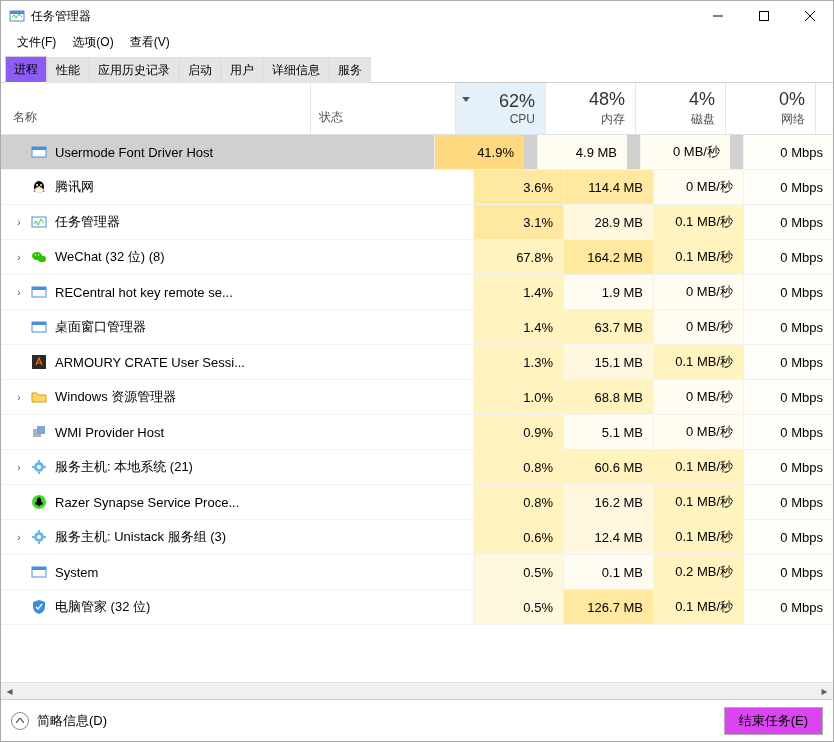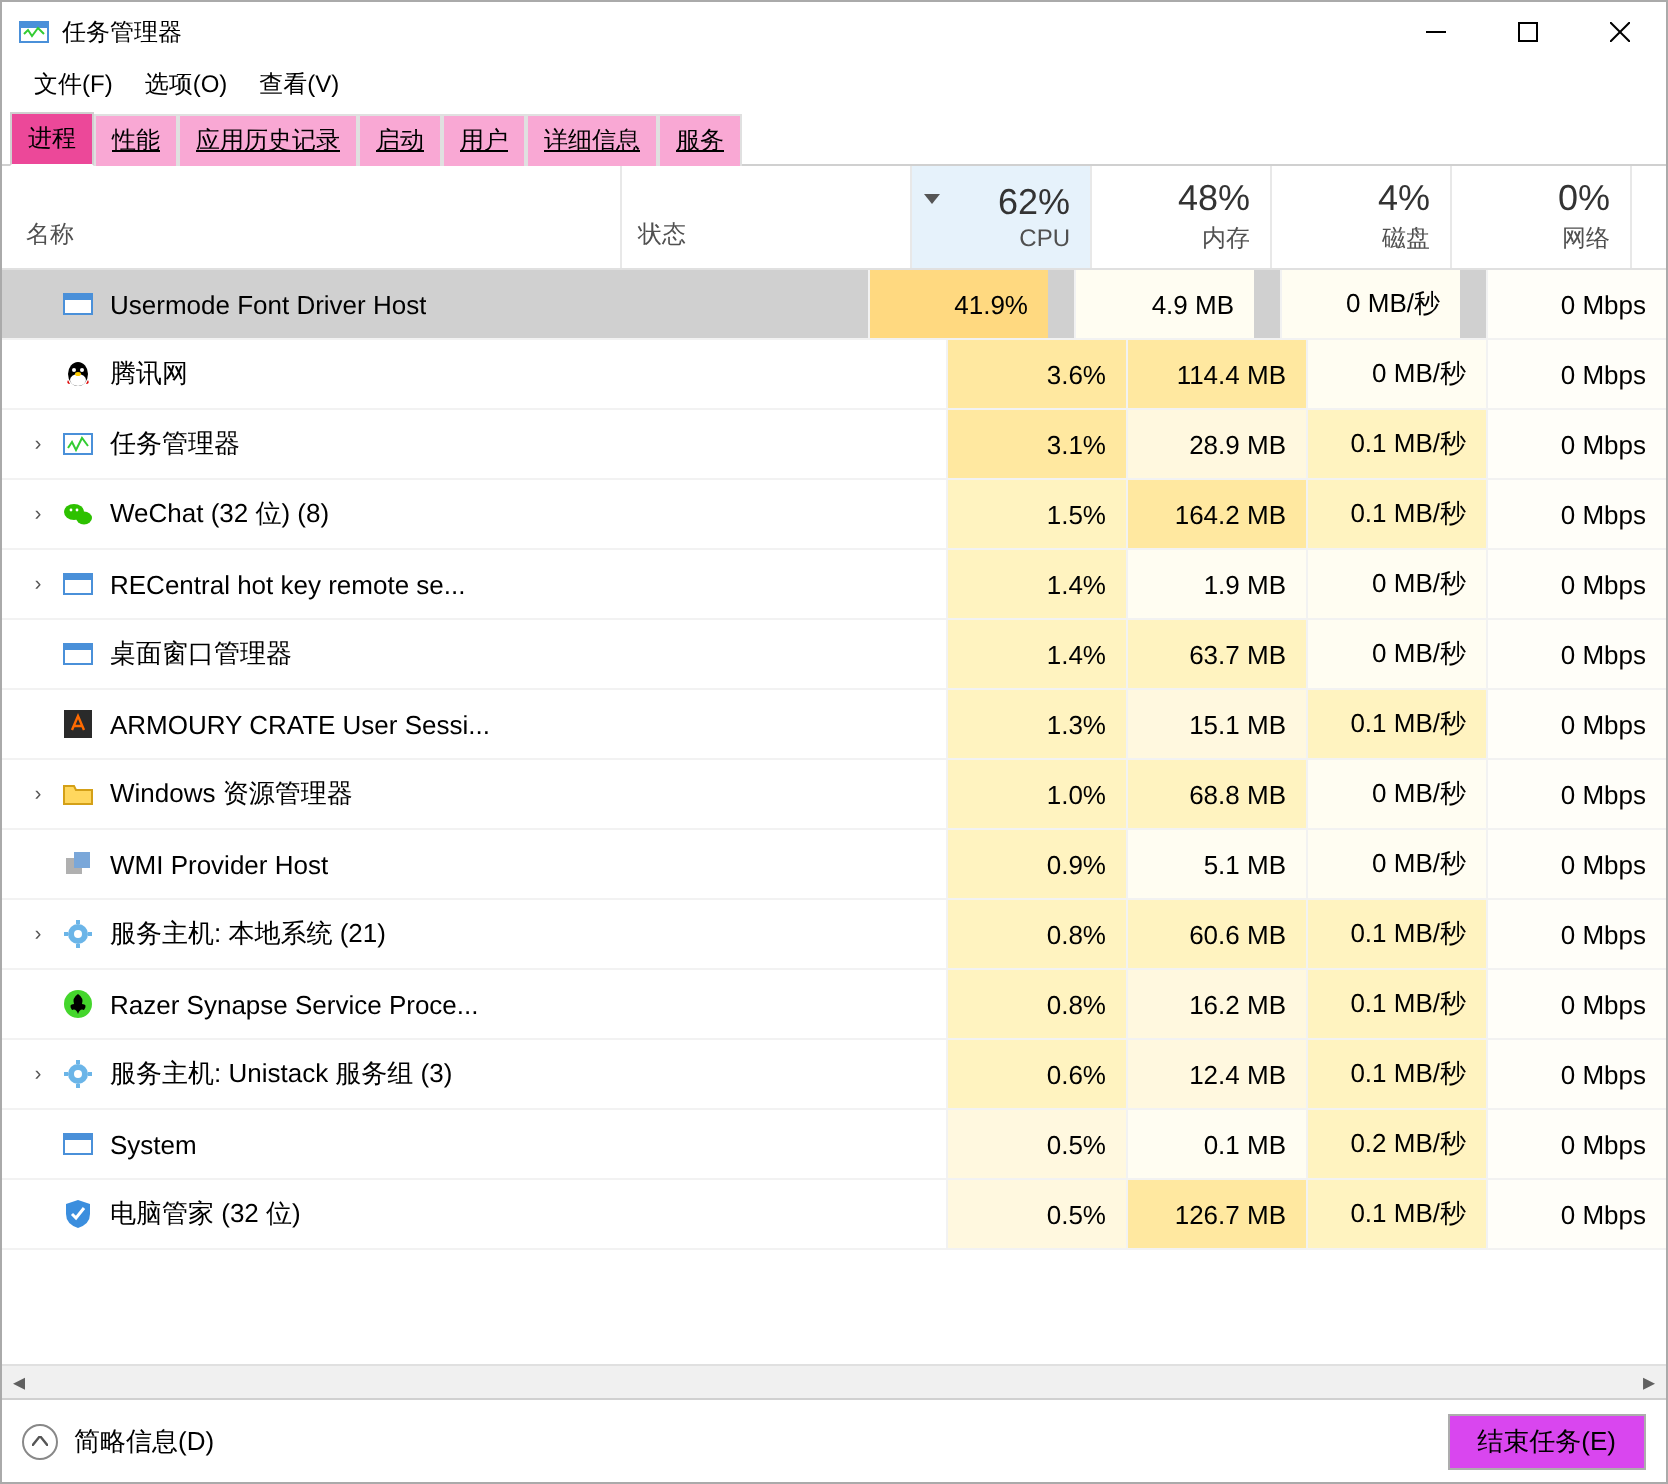--- a/index.html
+++ b/index.html
@@ -59,25 +59,25 @@
   border-bottom: none;
   font-size: 12px;
   cursor: default;
   margin-right: 0;
   position: relative;
   top: 1px;
   background: #f0f0f0;
   border-color: #d0d0d0;
 }
 .tab.active {
-  background: #ec4899;
+  background: #8b5cf6;
   border-color: #d0d0d0;
   border-bottom: 1px solid #fff;
 }
-.tab:not(.active) { background: #f9a8d4; border-color: #e0e0e0; text-decoration: underline; }
+.tab:not(.active) { background: #e5e5e5; border-color: #e0e0e0; }
 
 .content {
   flex: 1;
   display: flex;
   flex-direction: column;
   overflow: hidden;
 }
 .header-row {
   display: flex;
   border-bottom: 1px solid #e0e0e0;
@@ -344,21 +344,21 @@
           <span class="proc-icon">
             <svg viewBox="0 0 16 16">
               <ellipse cx="6" cy="7" rx="5" ry="4" fill="#2dc100"></ellipse>
               <ellipse cx="11" cy="10" rx="4" ry="3.2" fill="#2dc100"></ellipse>
               <circle cx="4.5" cy="6" r="0.7" fill="#fff"></circle>
               <circle cx="7.5" cy="6" r="0.7" fill="#fff"></circle>
             </svg>
           </span>
           <span class="proc-name">WeChat (32 位) (8)</span>
         </div>
-        <div class="cell-metric heat1">1.5%</div>
+        <div class="cell-metric heat1">67.8%</div>
         <div class="cell-metric heat2">164.2 MB</div>
         <div class="cell-metric heat1">0.1 MB/秒</div>
         <div class="cell-metric zero">0 Mbps</div>
       </div>
       <div class="row">
         <div class="cell-name">
           <span class="expander">›</span>
           <span class="proc-icon">
             <svg viewBox="0 0 16 16">
               <rect x="1" y="3" width="14" height="10" fill="#fff" stroke="#4a90d9"></rect>

